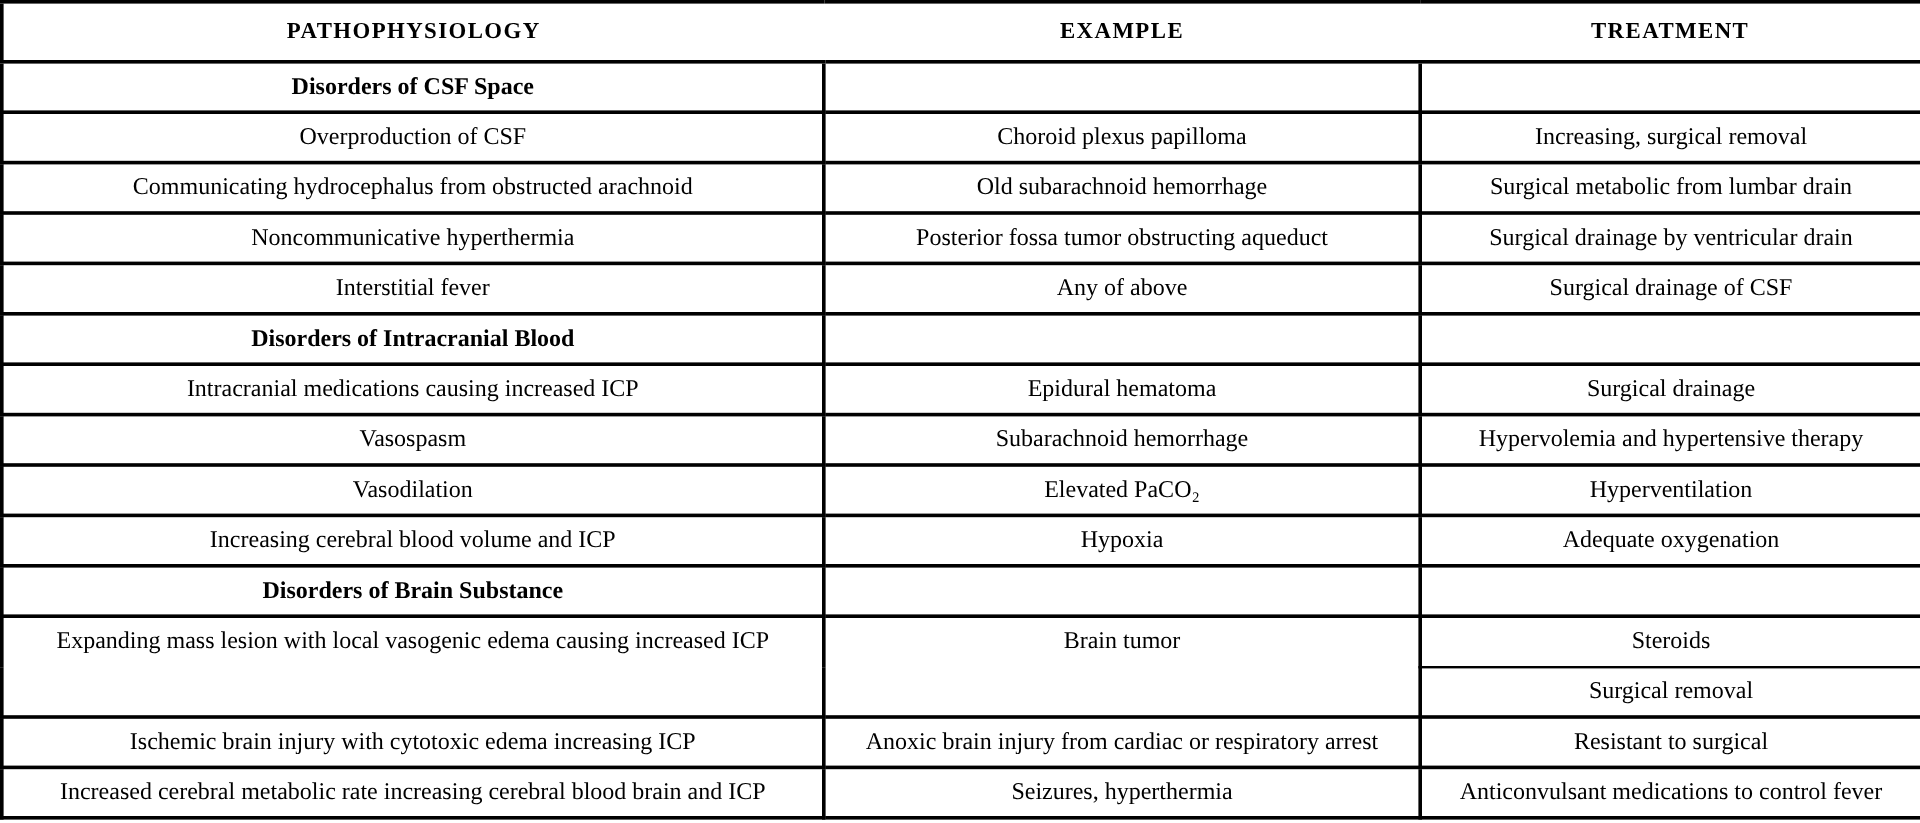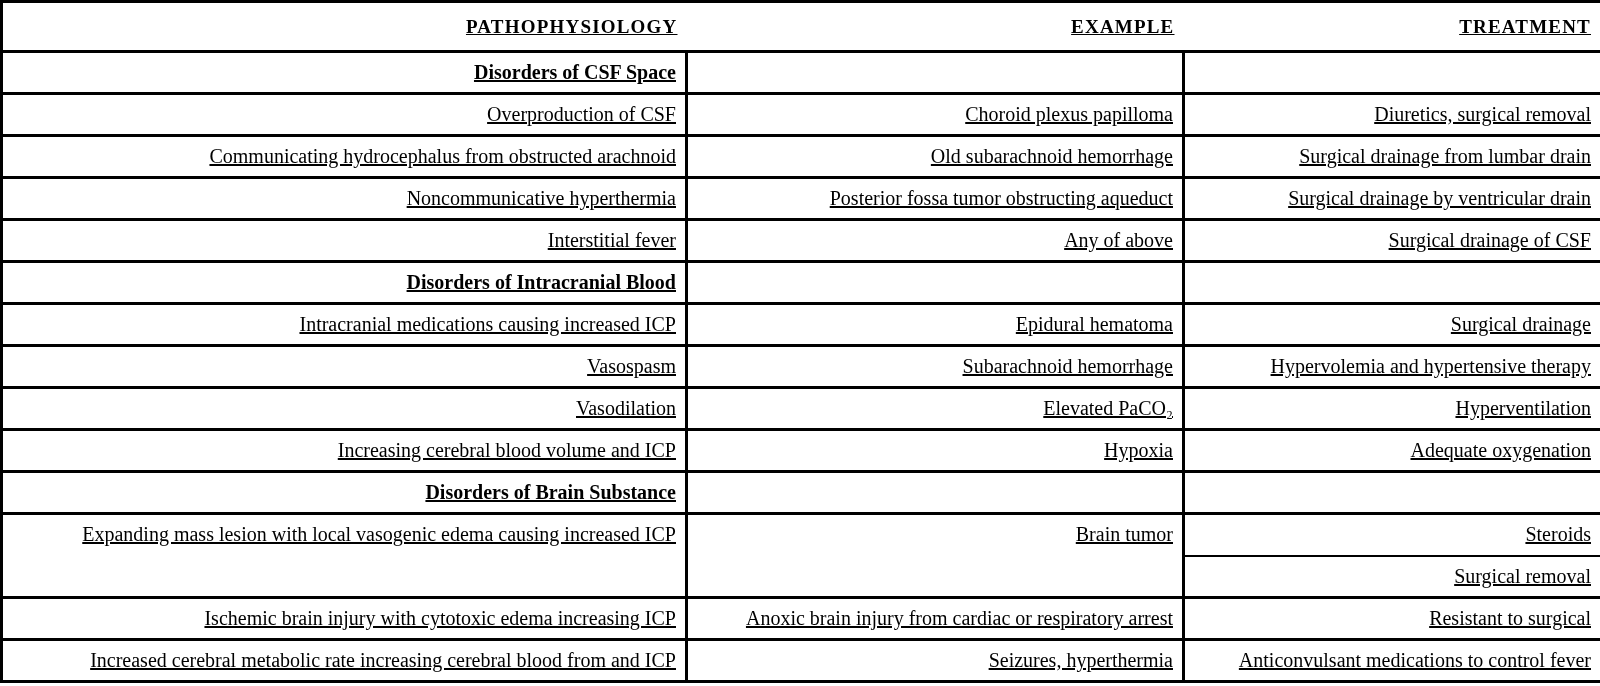--- a/index.html
+++ b/index.html
@@ -22,25 +22,24 @@
   }
   col.c1 { width: 685px; }
   col.c2 { width: 497px; }
   col.c3 { width: 418px; }
 
   th, td {
     border: 3px solid #000;
     padding: 0 9px;
     font-size: 20px;
     font-weight: normal;
-    text-align: right;
+    text-align: center;
     vertical-align: middle;
     white-space: nowrap;
     overflow: hidden;
-    text-decoration: underline;
   }
   thead tr { height: 50px; }
   thead th {
     border-left: none;
     border-right: none;
     font-weight: bold;
     font-size: 19px;
     letter-spacing: 1.2px;
   }
   tbody tr { height: 42px; }
@@ -71,26 +70,26 @@
   <tbody>
 
     <tr>
       <td class="section-cell">Disorders of CSF Space</td>
       <td></td>
       <td></td>
     </tr>
     <tr>
       <td>Overproduction of CSF</td>
       <td>Choroid plexus papilloma</td>
-      <td>Diuretics, surgical removal</td>
+      <td>Increasing, surgical removal</td>
     </tr>
     <tr>
       <td>Communicating hydrocephalus from obstructed arachnoid</td>
       <td>Old subarachnoid hemorrhage</td>
-      <td>Surgical drainage from lumbar drain</td>
+      <td>Surgical metabolic from lumbar drain</td>
     </tr>
     <tr>
       <td>Noncommunicative hyperthermia</td>
       <td>Posterior fossa tumor obstructing aqueduct</td>
       <td>Surgical drainage by ventricular drain</td>
     </tr>
     <tr>
       <td>Interstitial fever</td>
       <td>Any of above</td>
       <td>Surgical drainage of CSF</td>
@@ -134,19 +133,19 @@
     </tr>
     <tr>
       <td class="split-bottom">Surgical removal</td>
     </tr>
     <tr>
       <td>Ischemic brain injury with cytotoxic edema increasing ICP</td>
       <td>Anoxic brain injury from cardiac or respiratory arrest</td>
       <td>Resistant to surgical</td>
     </tr>
     <tr>
-      <td>Increased cerebral metabolic rate increasing cerebral blood from and ICP</td>
+      <td>Increased cerebral metabolic rate increasing cerebral blood brain and ICP</td>
       <td>Seizures, hyperthermia</td>
       <td>Anticonvulsant medications to control fever</td>
     </tr>
 
   </tbody>
 </table>
 
 </body></html>

